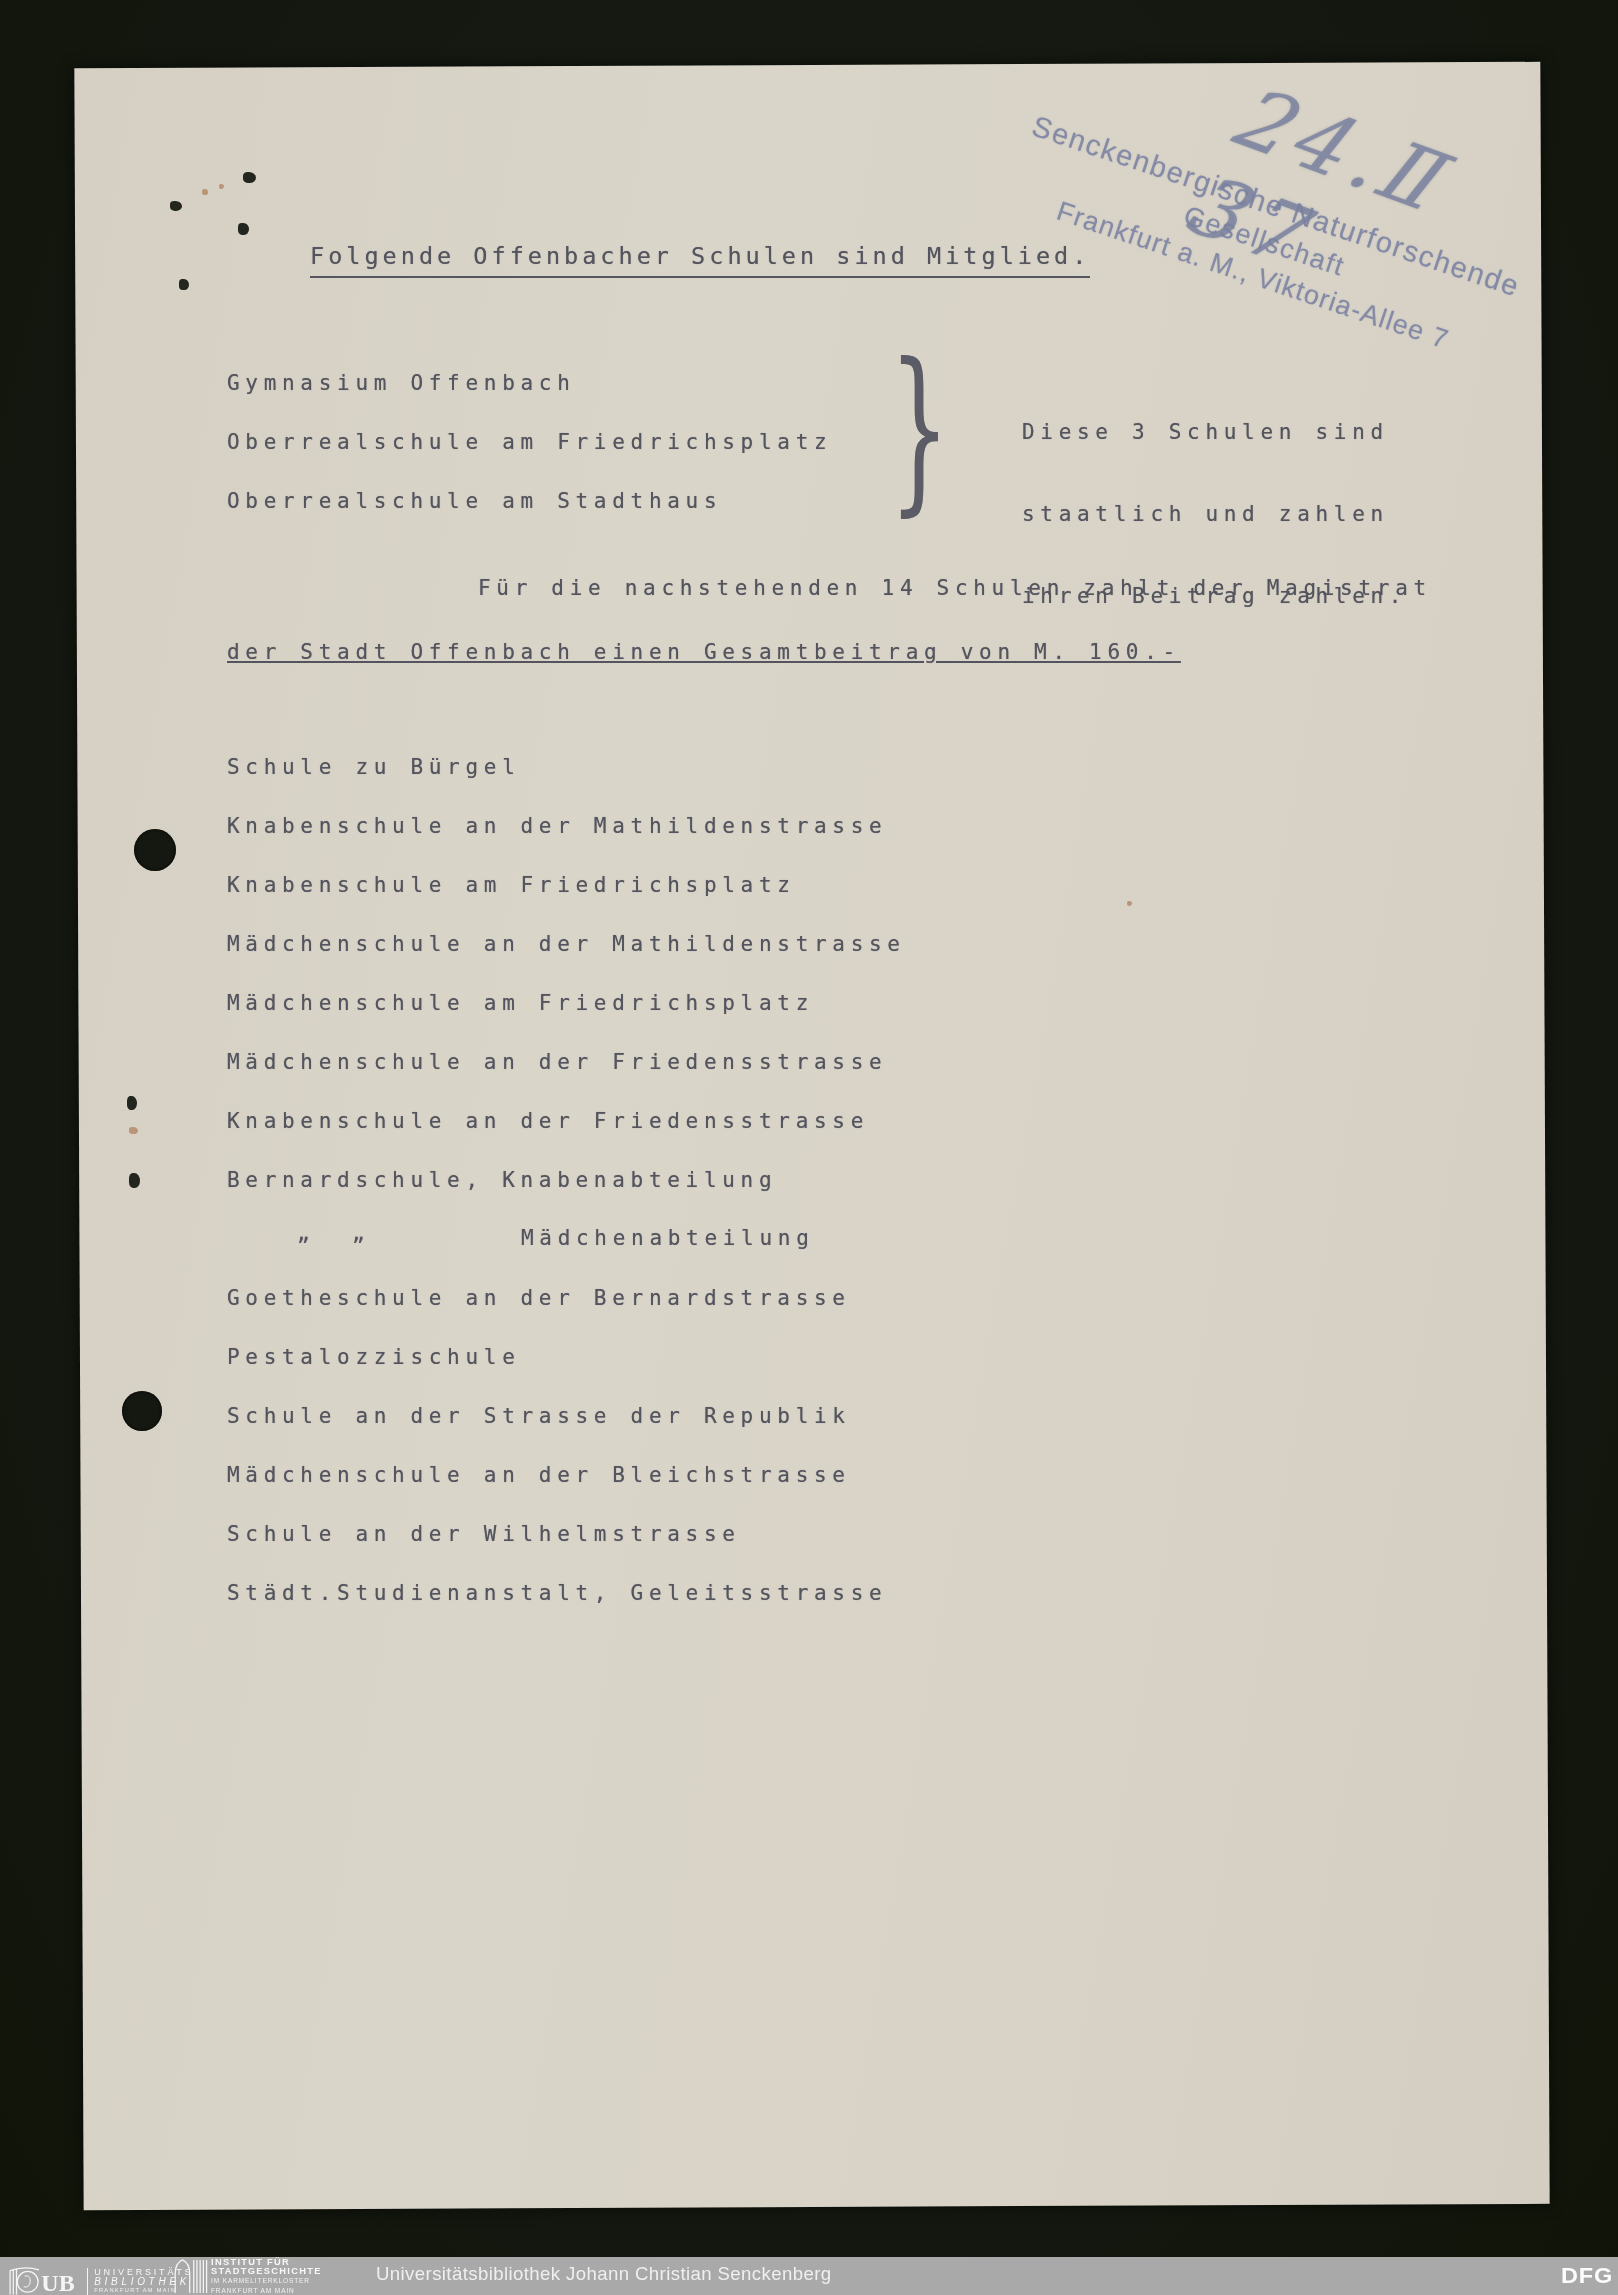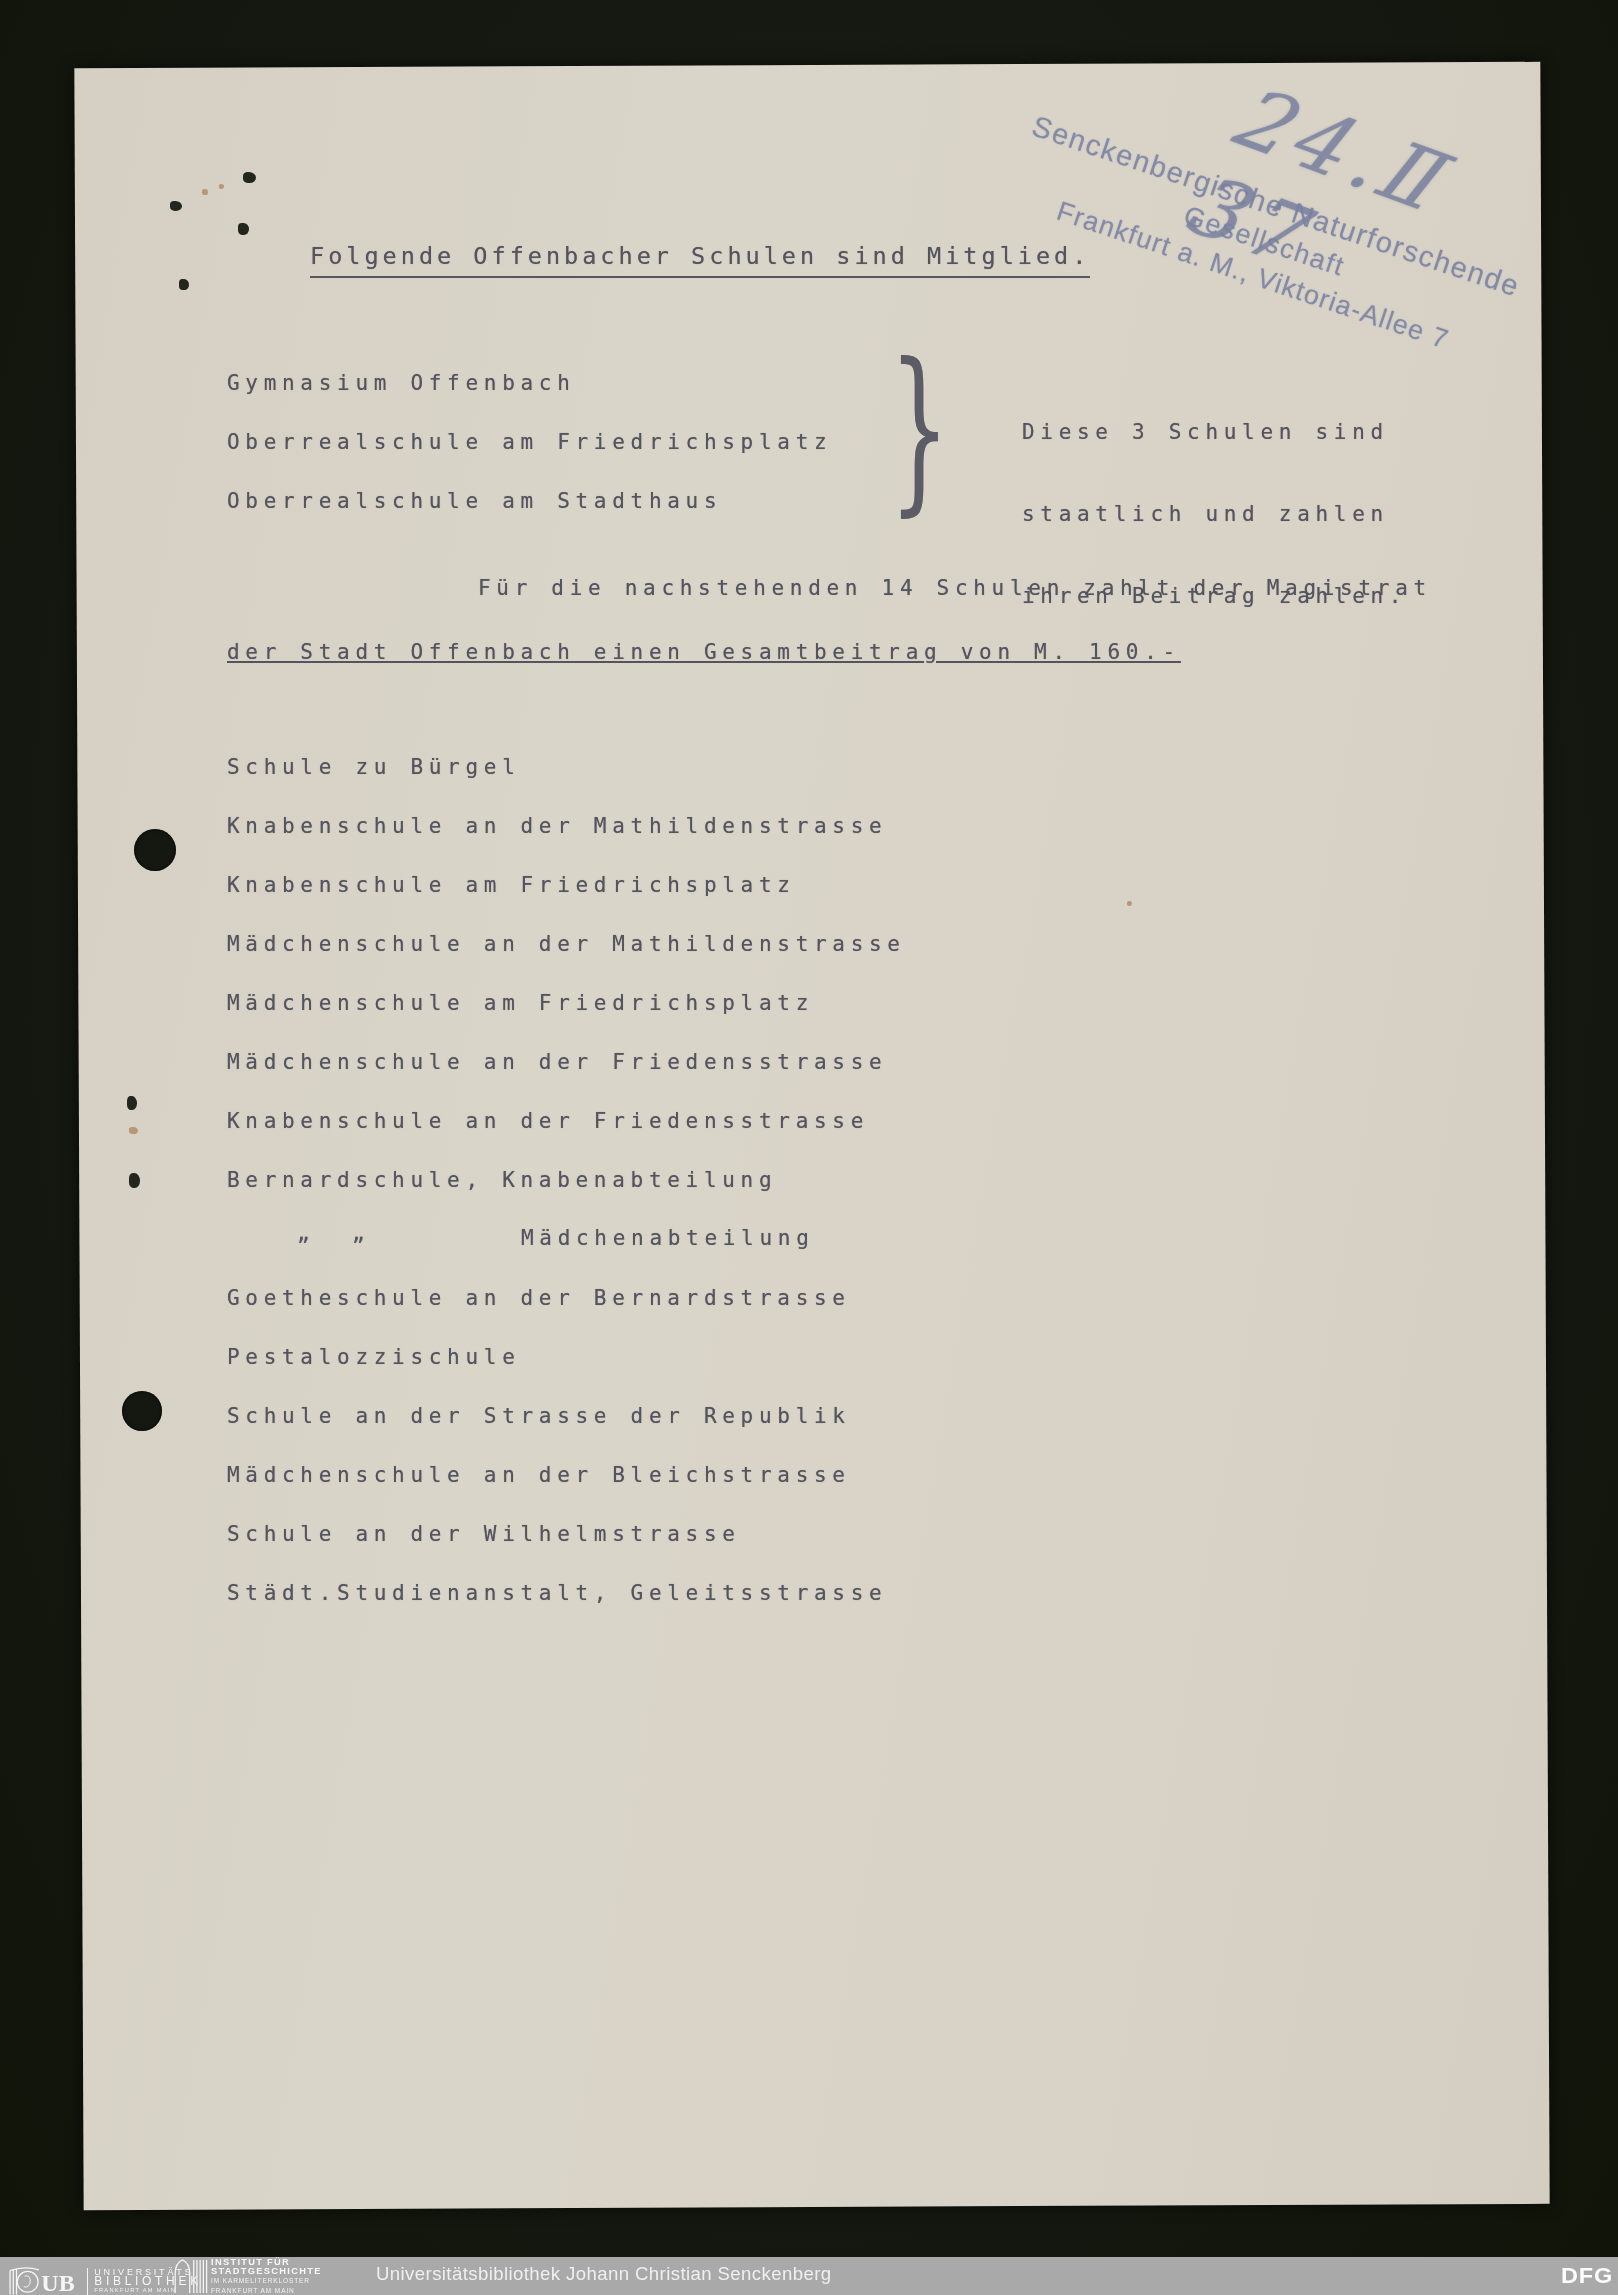--- a/index.html
+++ b/index.html
@@ -50,21 +50,21 @@
   .hole{border-radius:50%;background:#151811;box-shadow:inset 0 0 3.2px #000;}
   .speck{background:#23251f;border-radius:40% 60% 55% 45%;}
   .speck.red{background:#b0825f;opacity:.75;}
 
   
   #footer{left:0;top:2257px;width:1619px;height:39px;background:#a9a9a9;}
   .ublock{left:8px;top:7px;height:34px;display:flex;align-items:center;}
   .ubtext{margin-left:5.7px;padding-left:6.5px;border-left:1.2px solid #f5f5f5;
           font-family:"Liberation Sans",sans-serif;color:#f7f7f7;line-height:9px;}
   .ubtext .l1{font-size:9px;letter-spacing:2.8px;}
-  .ubtext .l2{font-size:12px;letter-spacing:3.7px;}
+  .ubtext .l2{font-size:10px;letter-spacing:3.7px;font-style:italic;}
   .ubtext .l3{font-size:5.7px;letter-spacing:1.3px;opacity:.95;}
   .instblock{left:172px;top:2.4px;height:34px;display:flex;align-items:center;}
   .insttext{margin-left:2px;font-family:"Liberation Sans",sans-serif;color:#f7f7f7;line-height:9.3px;}
   .insttext .b{font-size:9.3px;font-weight:bold;letter-spacing:1.3px;}
   .insttext .s{font-size:6.5px;letter-spacing:0.9px;opacity:.95;}
   #credit{left:376px;top:0;height:33px;display:flex;align-items:center;
           font-family:"Liberation Sans",sans-serif;font-size:18.6px;color:#efefef;letter-spacing:0.4px;}
   #dfg{left:1561px;top:0;height:39px;display:flex;align-items:center;
        font-family:"Liberation Sans",sans-serif;font-size:23.5px;font-weight:bold;
        color:#fcfcfc;letter-spacing:0.8px;transform:scaleY(.92);}

